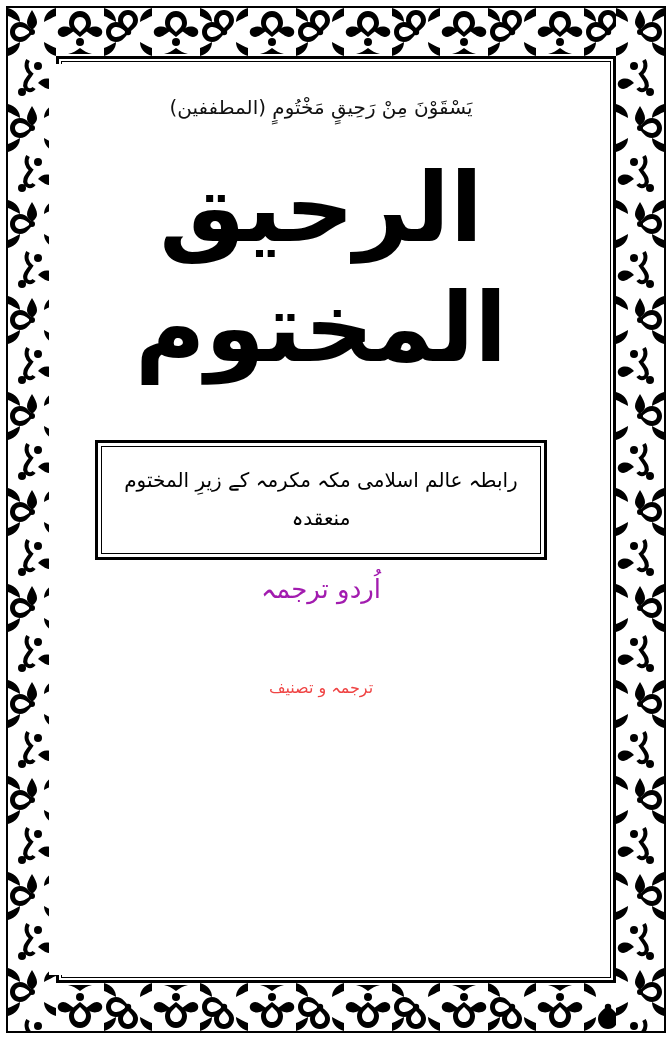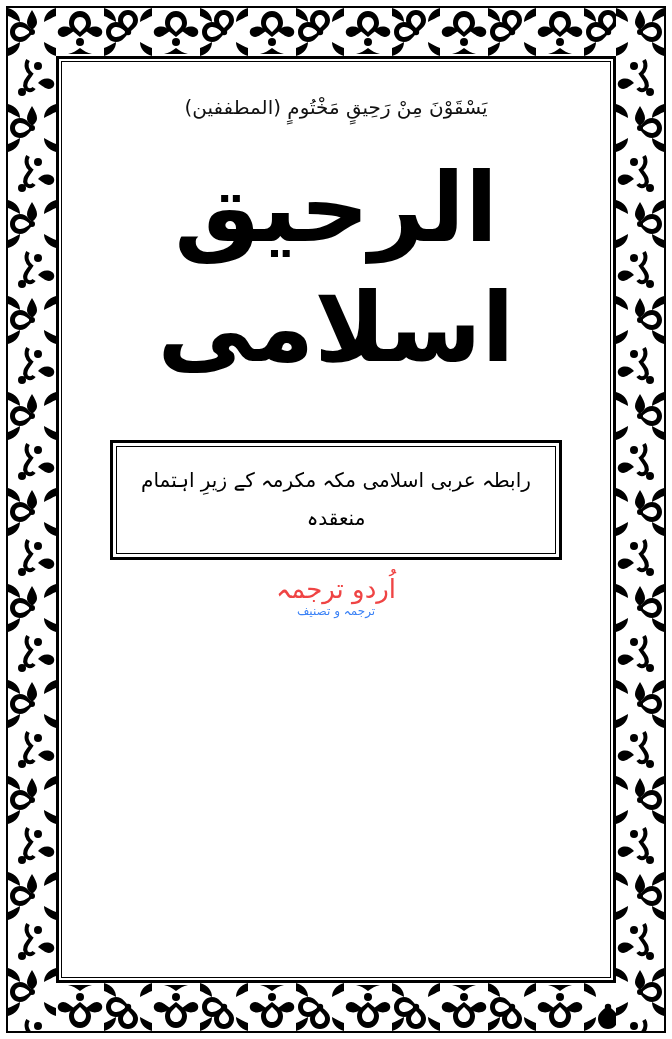--- a/index.html
+++ b/index.html
@@ -69,21 +69,21 @@
   }
   .tile-v {
     display: block;
     height: 48px;
     width: 48px;
   }
 
   
   .content {
     position: absolute;
-    left: 64px;
+    left: 49px;
     top: 64px;
     width: 544px;
     height: 911px;
     background: #fff;
     overflow: hidden;
   }
 
   .bismillah {
     text-align: center;
     margin-top: 32px;
@@ -124,29 +124,30 @@
     line-height: 1.9;
     font-family: "DejaVu Sans", sans-serif;
   }
   .sub-line-2 { font-size: 23px; }
 
   .urdu-tarjuma {
     text-align: center;
     margin-top: 14px;
     font-size: 26px;
     direction: rtl;
-    color: #ef4444;
+    color: #a21caf;
     font-family: "DejaVu Sans", sans-serif;
   }
 
   .author-label {
     text-align: center;
-    font-size: 12px;
+    margin-top: 74px;
+    font-size: 16px;
     direction: rtl;
-    color: #3b82f6;
+    color: #ef4444;
   }
   .author-name {
     text-align: center;
     margin-top: 16px;
     font-size: 46px;
     line-height: 1.4;
     direction: rtl;
     color: #000;
     font-weight: bold;
     letter-spacing: -1px;
@@ -679,25 +680,25 @@
 
     <div class="orn-outline orn-outer"></div>
     <div class="orn-outline orn-inner-edge"></div>
     <div class="orn-outline orn-inner-edge2"></div>
   </div>
 
   <div class="content">
 
     <div class="bismillah">يَسْقَوْنَ مِنْ رَحِيقٍ مَخْتُومٍ (المطففين)</div>
 
-    <div class="main-title">الرحيق اسلامی</div>
+    <div class="main-title">الرحيق المختوم</div>
 
     <div class="subtitle-box">
       <div class="subtitle-box-inner">
-        <div class="sub-line">رابطہ عربی اسلامی مکہ مکرمہ کے زیرِ اہتمام منعقدہ</div>
+        <div class="sub-line">رابطہ عالم اسلامی مکہ مکرمہ کے زیرِ المختوم منعقدہ</div>
       </div>
     </div>
 
     <div class="urdu-tarjuma">اُردو ترجمہ</div>
 
     <div class="author-label">ترجمہ و تصنیف</div>
 
 
   </div>
 </div>

